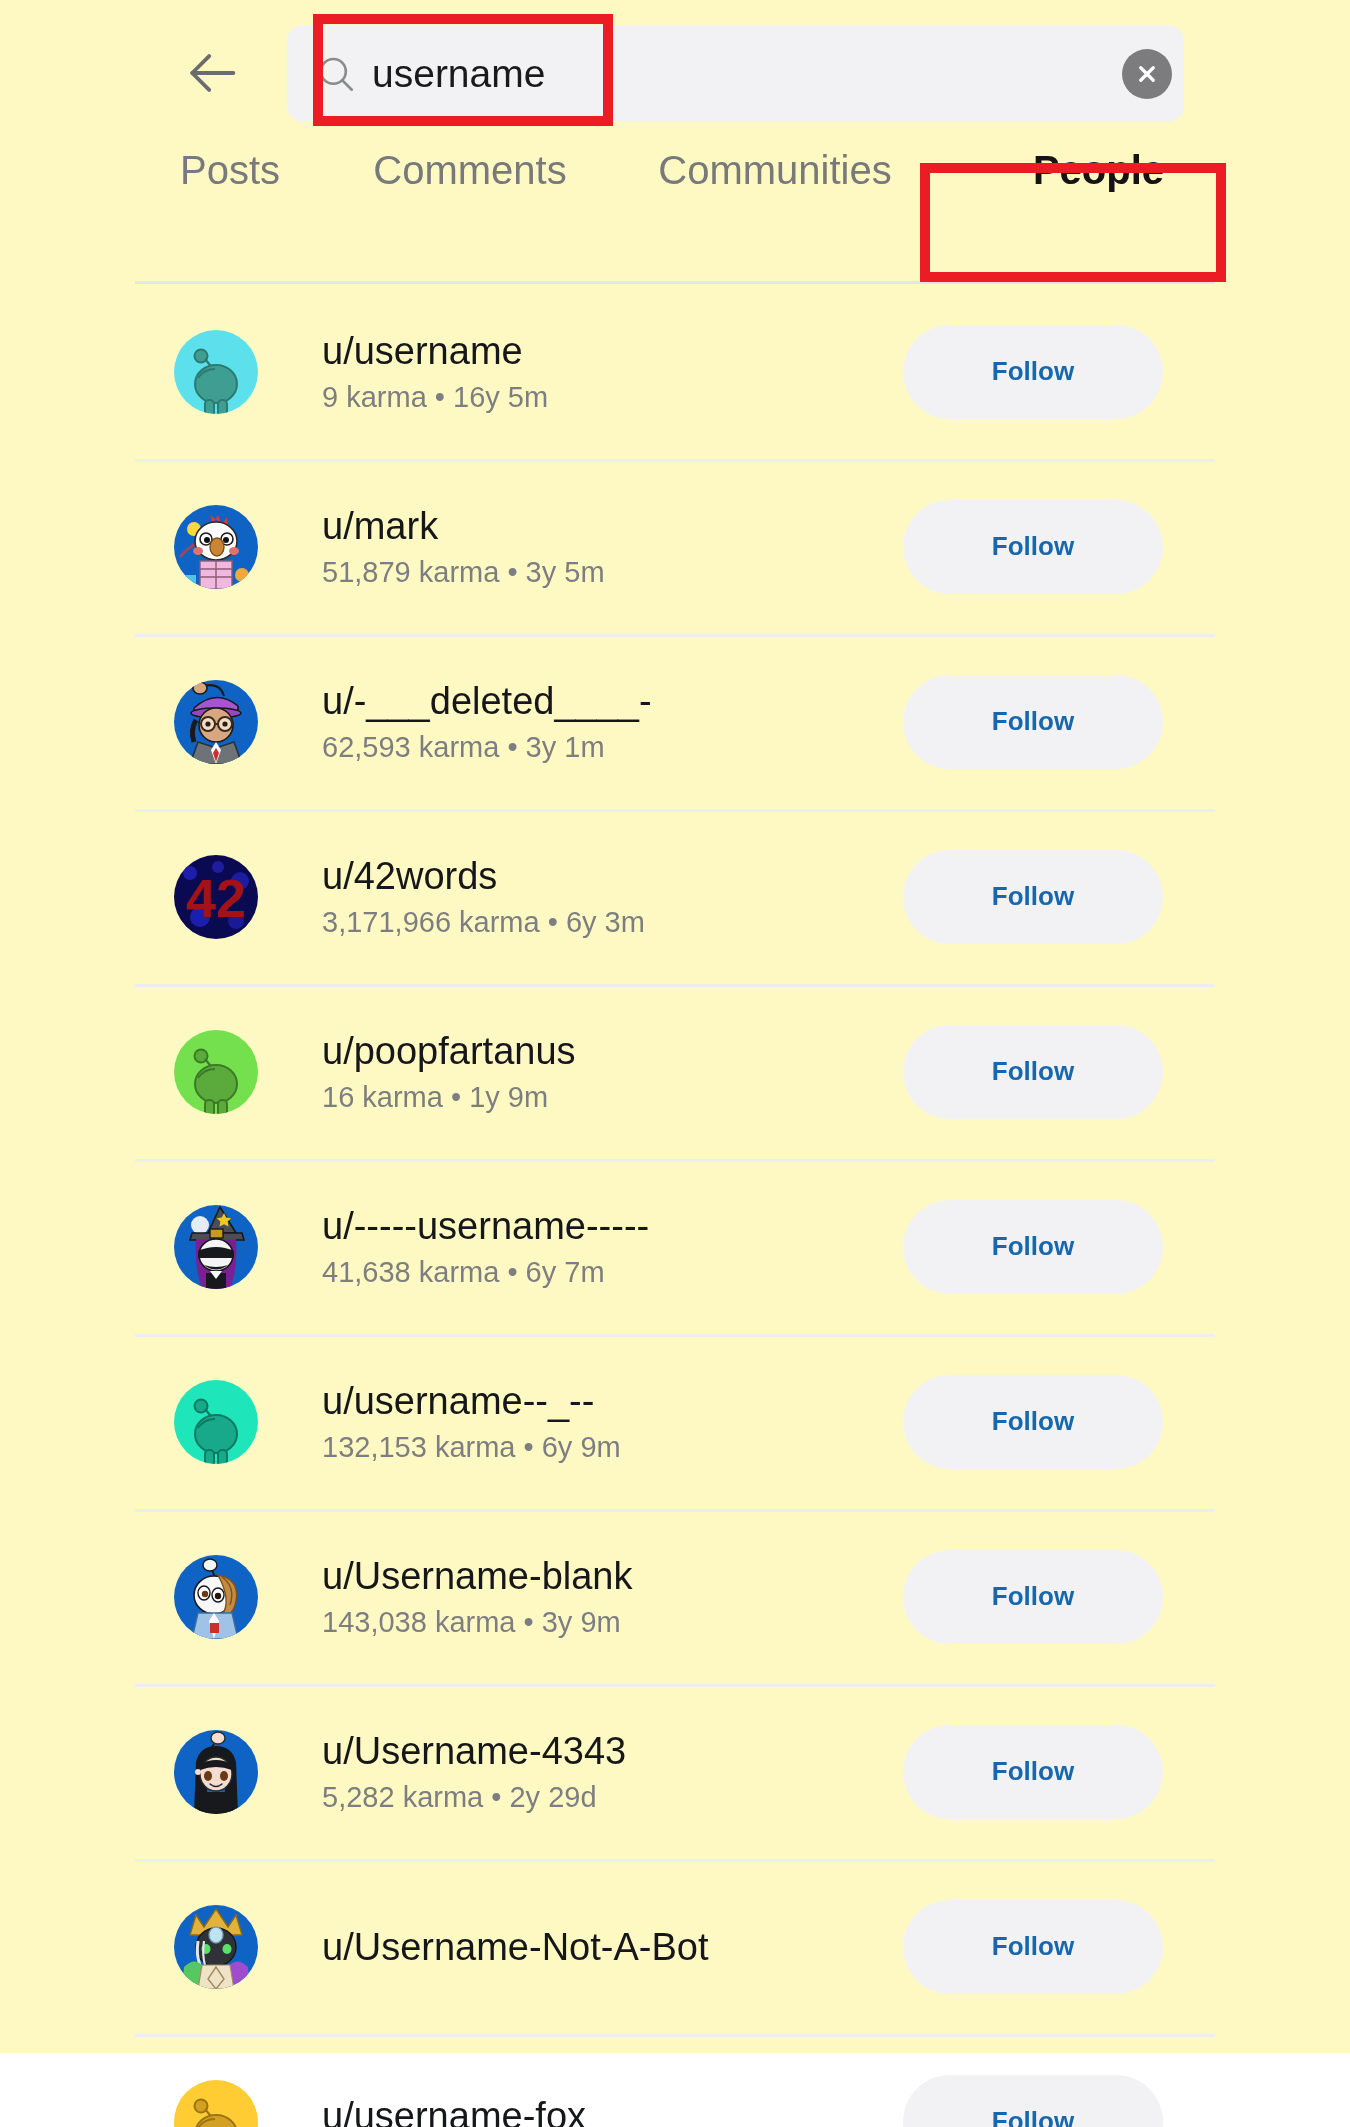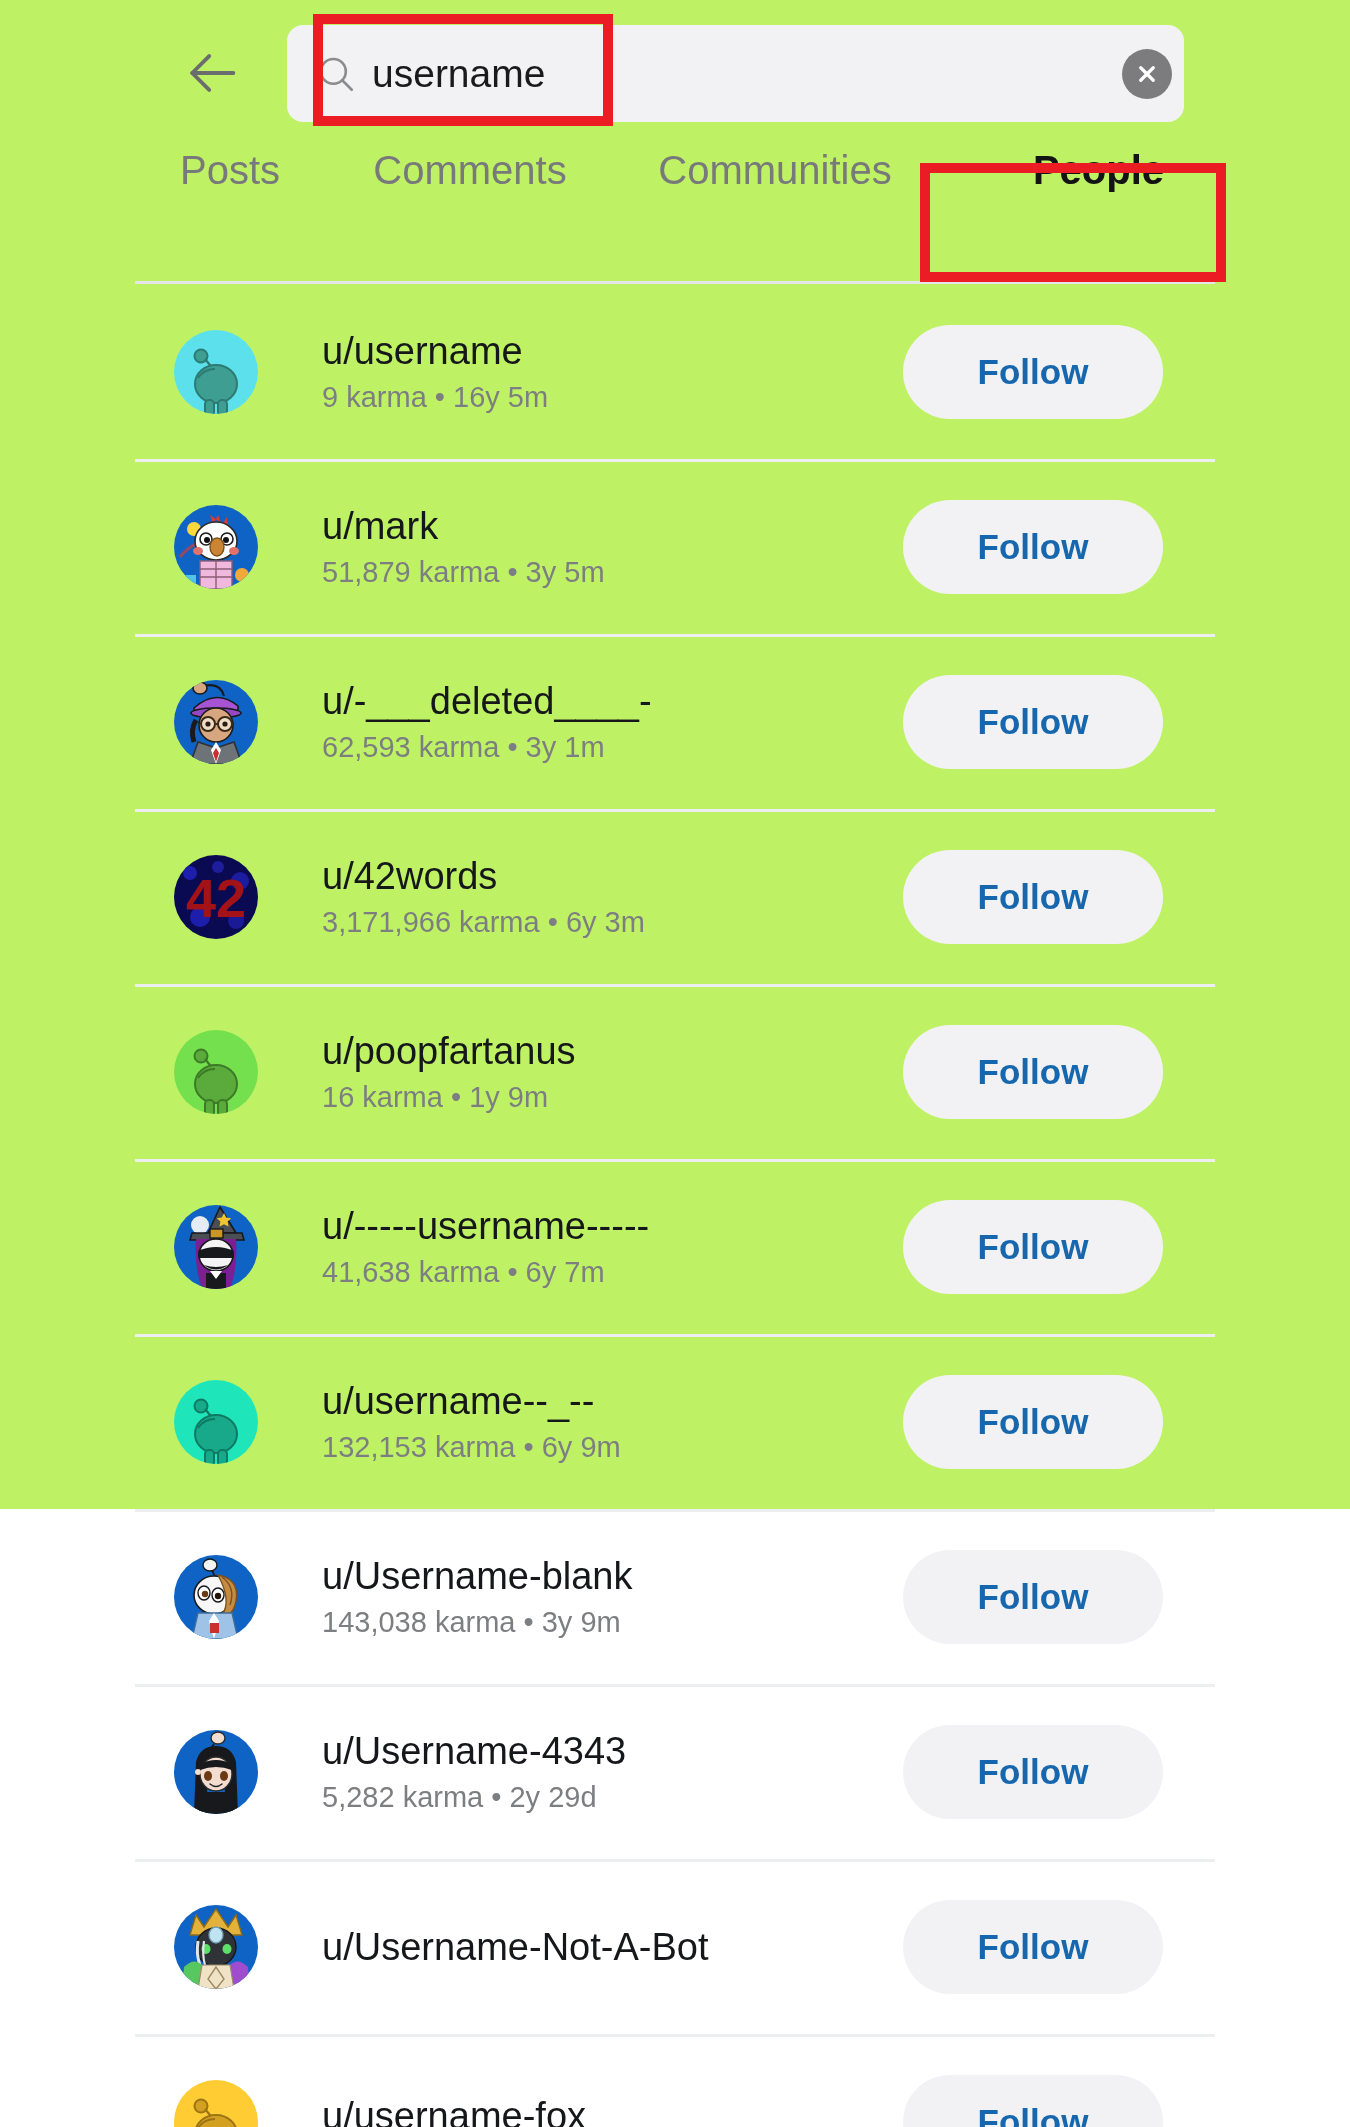--- a/index.html
+++ b/index.html
@@ -8,22 +8,22 @@
     width: 1350px;
     height: 2127px;
     background: #ffffff;
     font-family: "Liberation Sans", sans-serif;
     overflow: hidden;
   }
 
   #app {
     position: relative;
     width: 1350px;
-    height: 1509px;
-    background: #bef264;
+    height: 2053px;
+    background: #fef9c3;
   }
 
   
   .search-header {
     position: absolute;
     left: 0;
     top: 0;
     width: 1350px;
     height: 146px;
     display: flex;
@@ -207,21 +207,21 @@
     left: 903px;
     top: 50%;
     transform: translateY(-50%);
     width: 260px;
     height: 94px;
     background: #f2f2f4;
     border: none;
     border-radius: 47px;
     color: #1667ad;
     font-family: "Liberation Sans", sans-serif;
-    font-size: 35px;
+    font-size: 26px;
     font-weight: 700;
     cursor: pointer;
   }
 </style>
 </head>
 <body>
 
 <div id="app">
 
   <div class="search-header">

